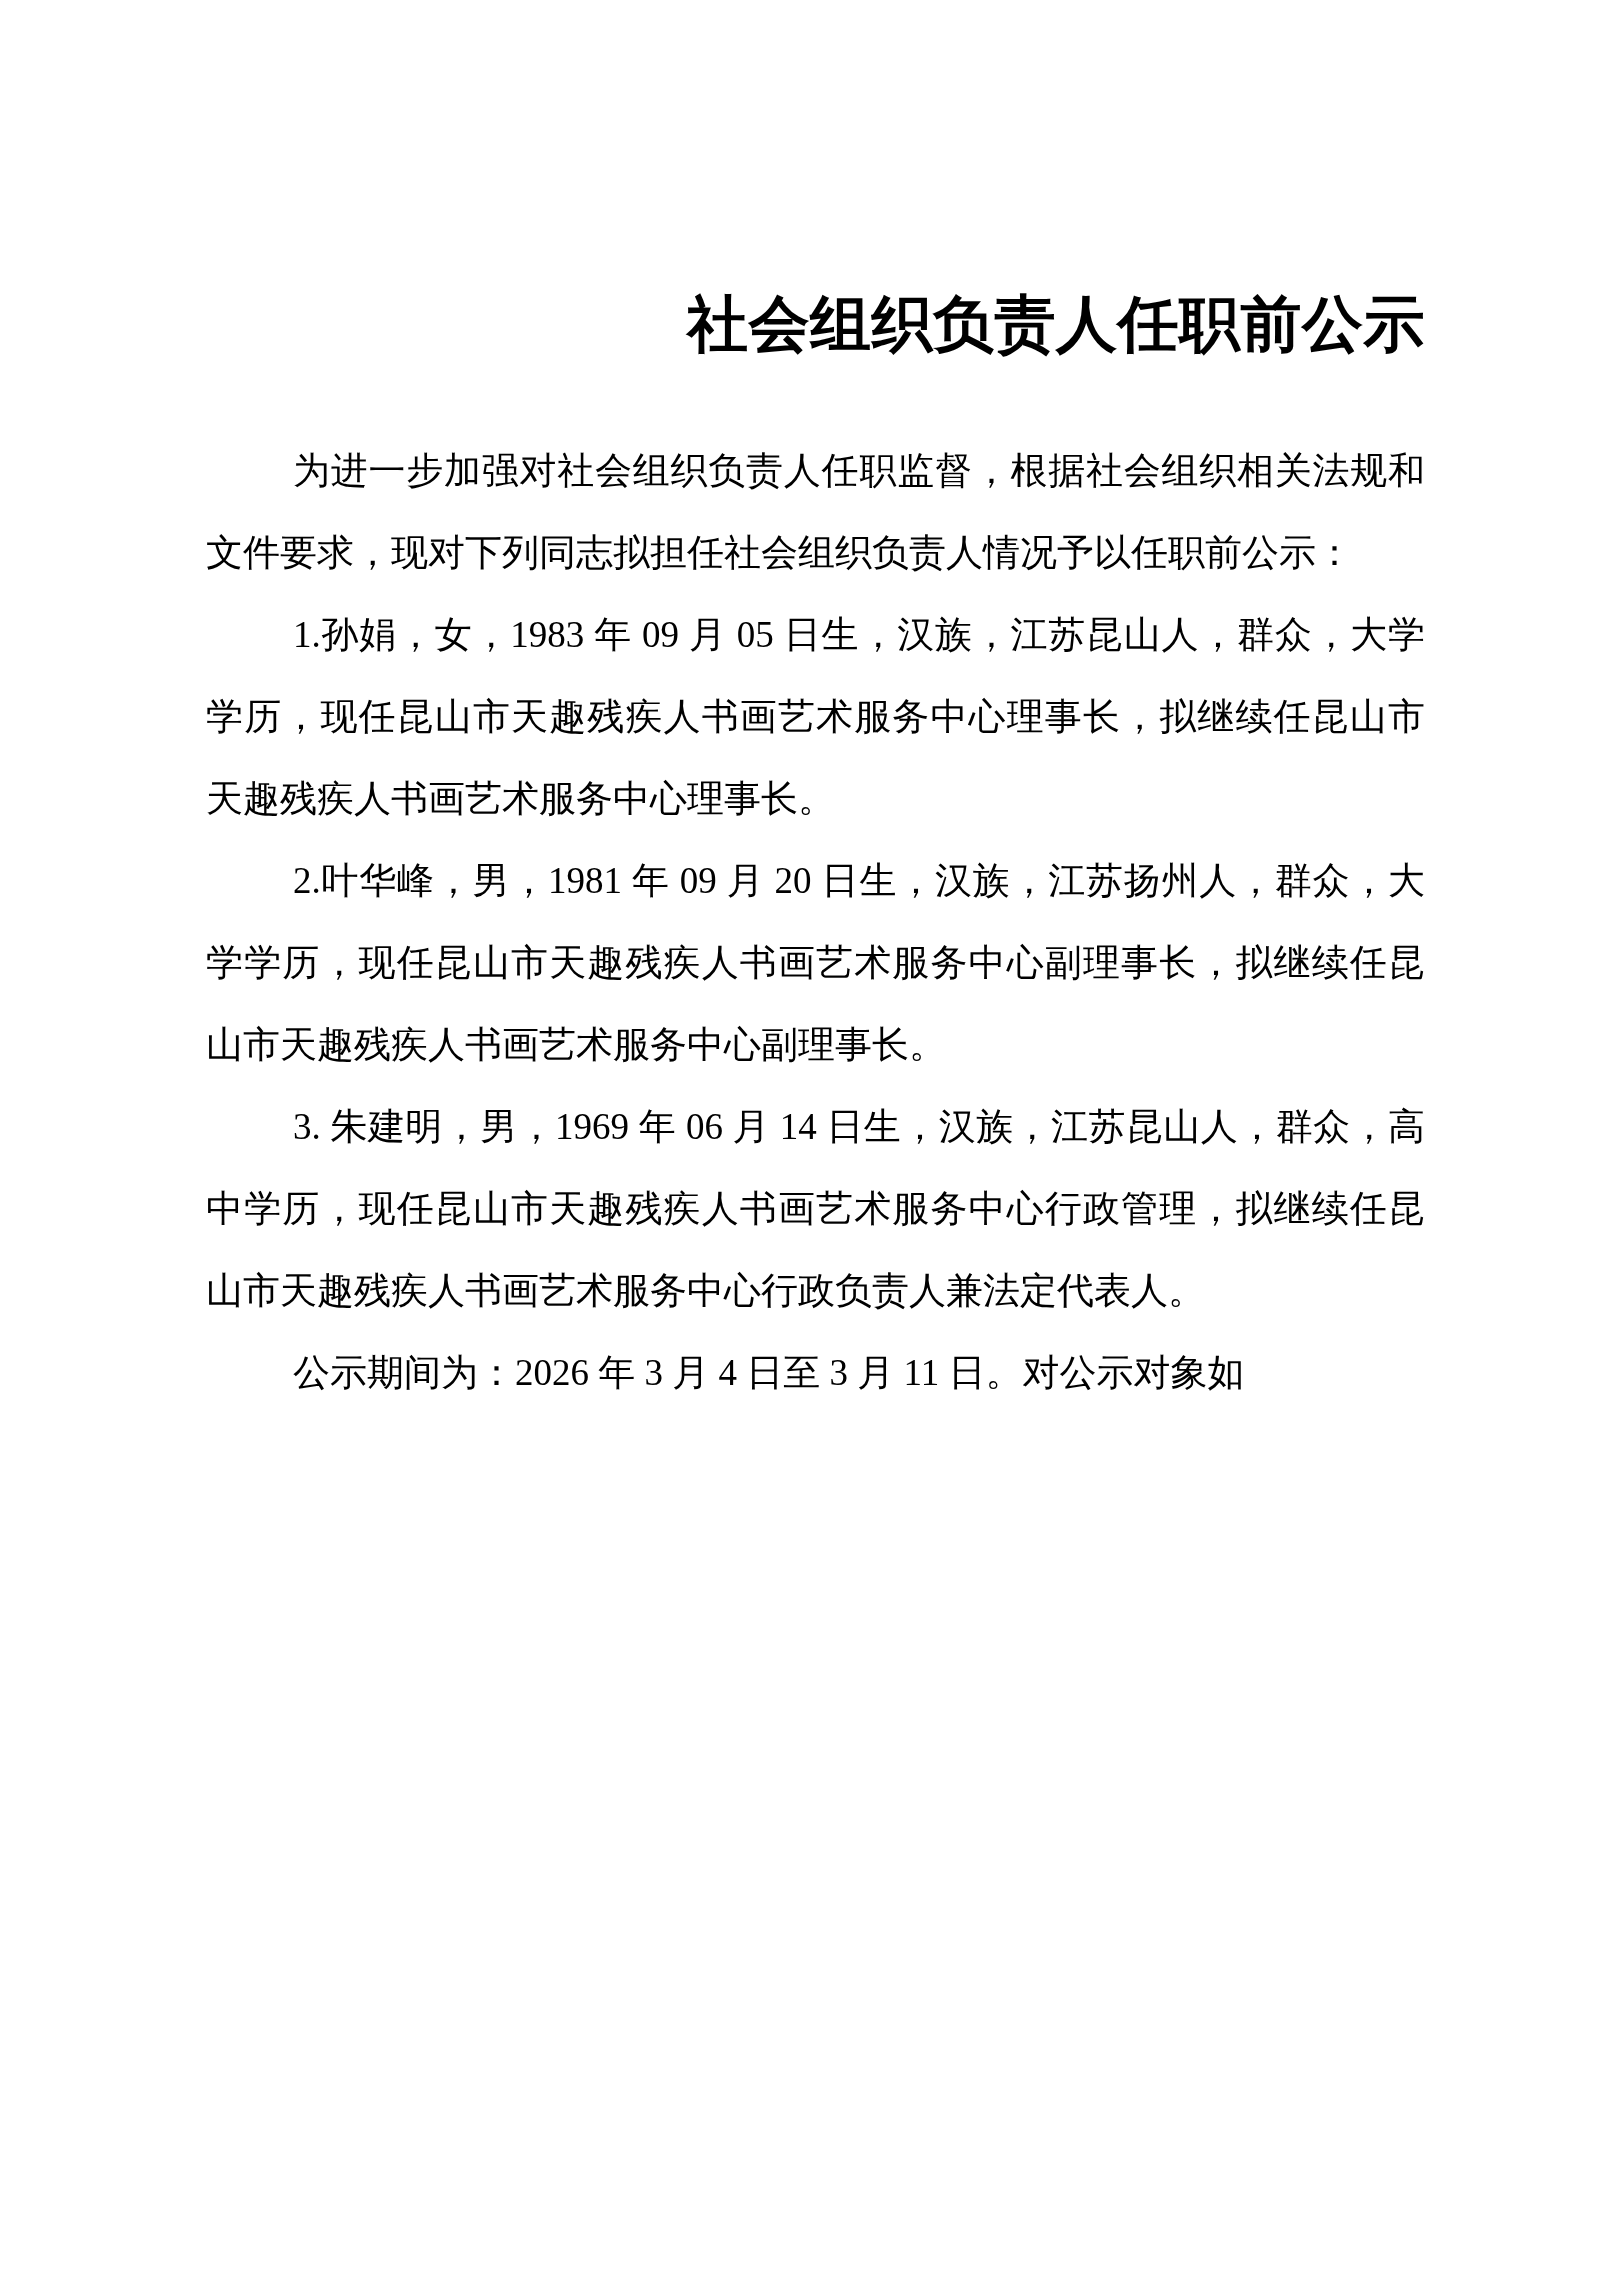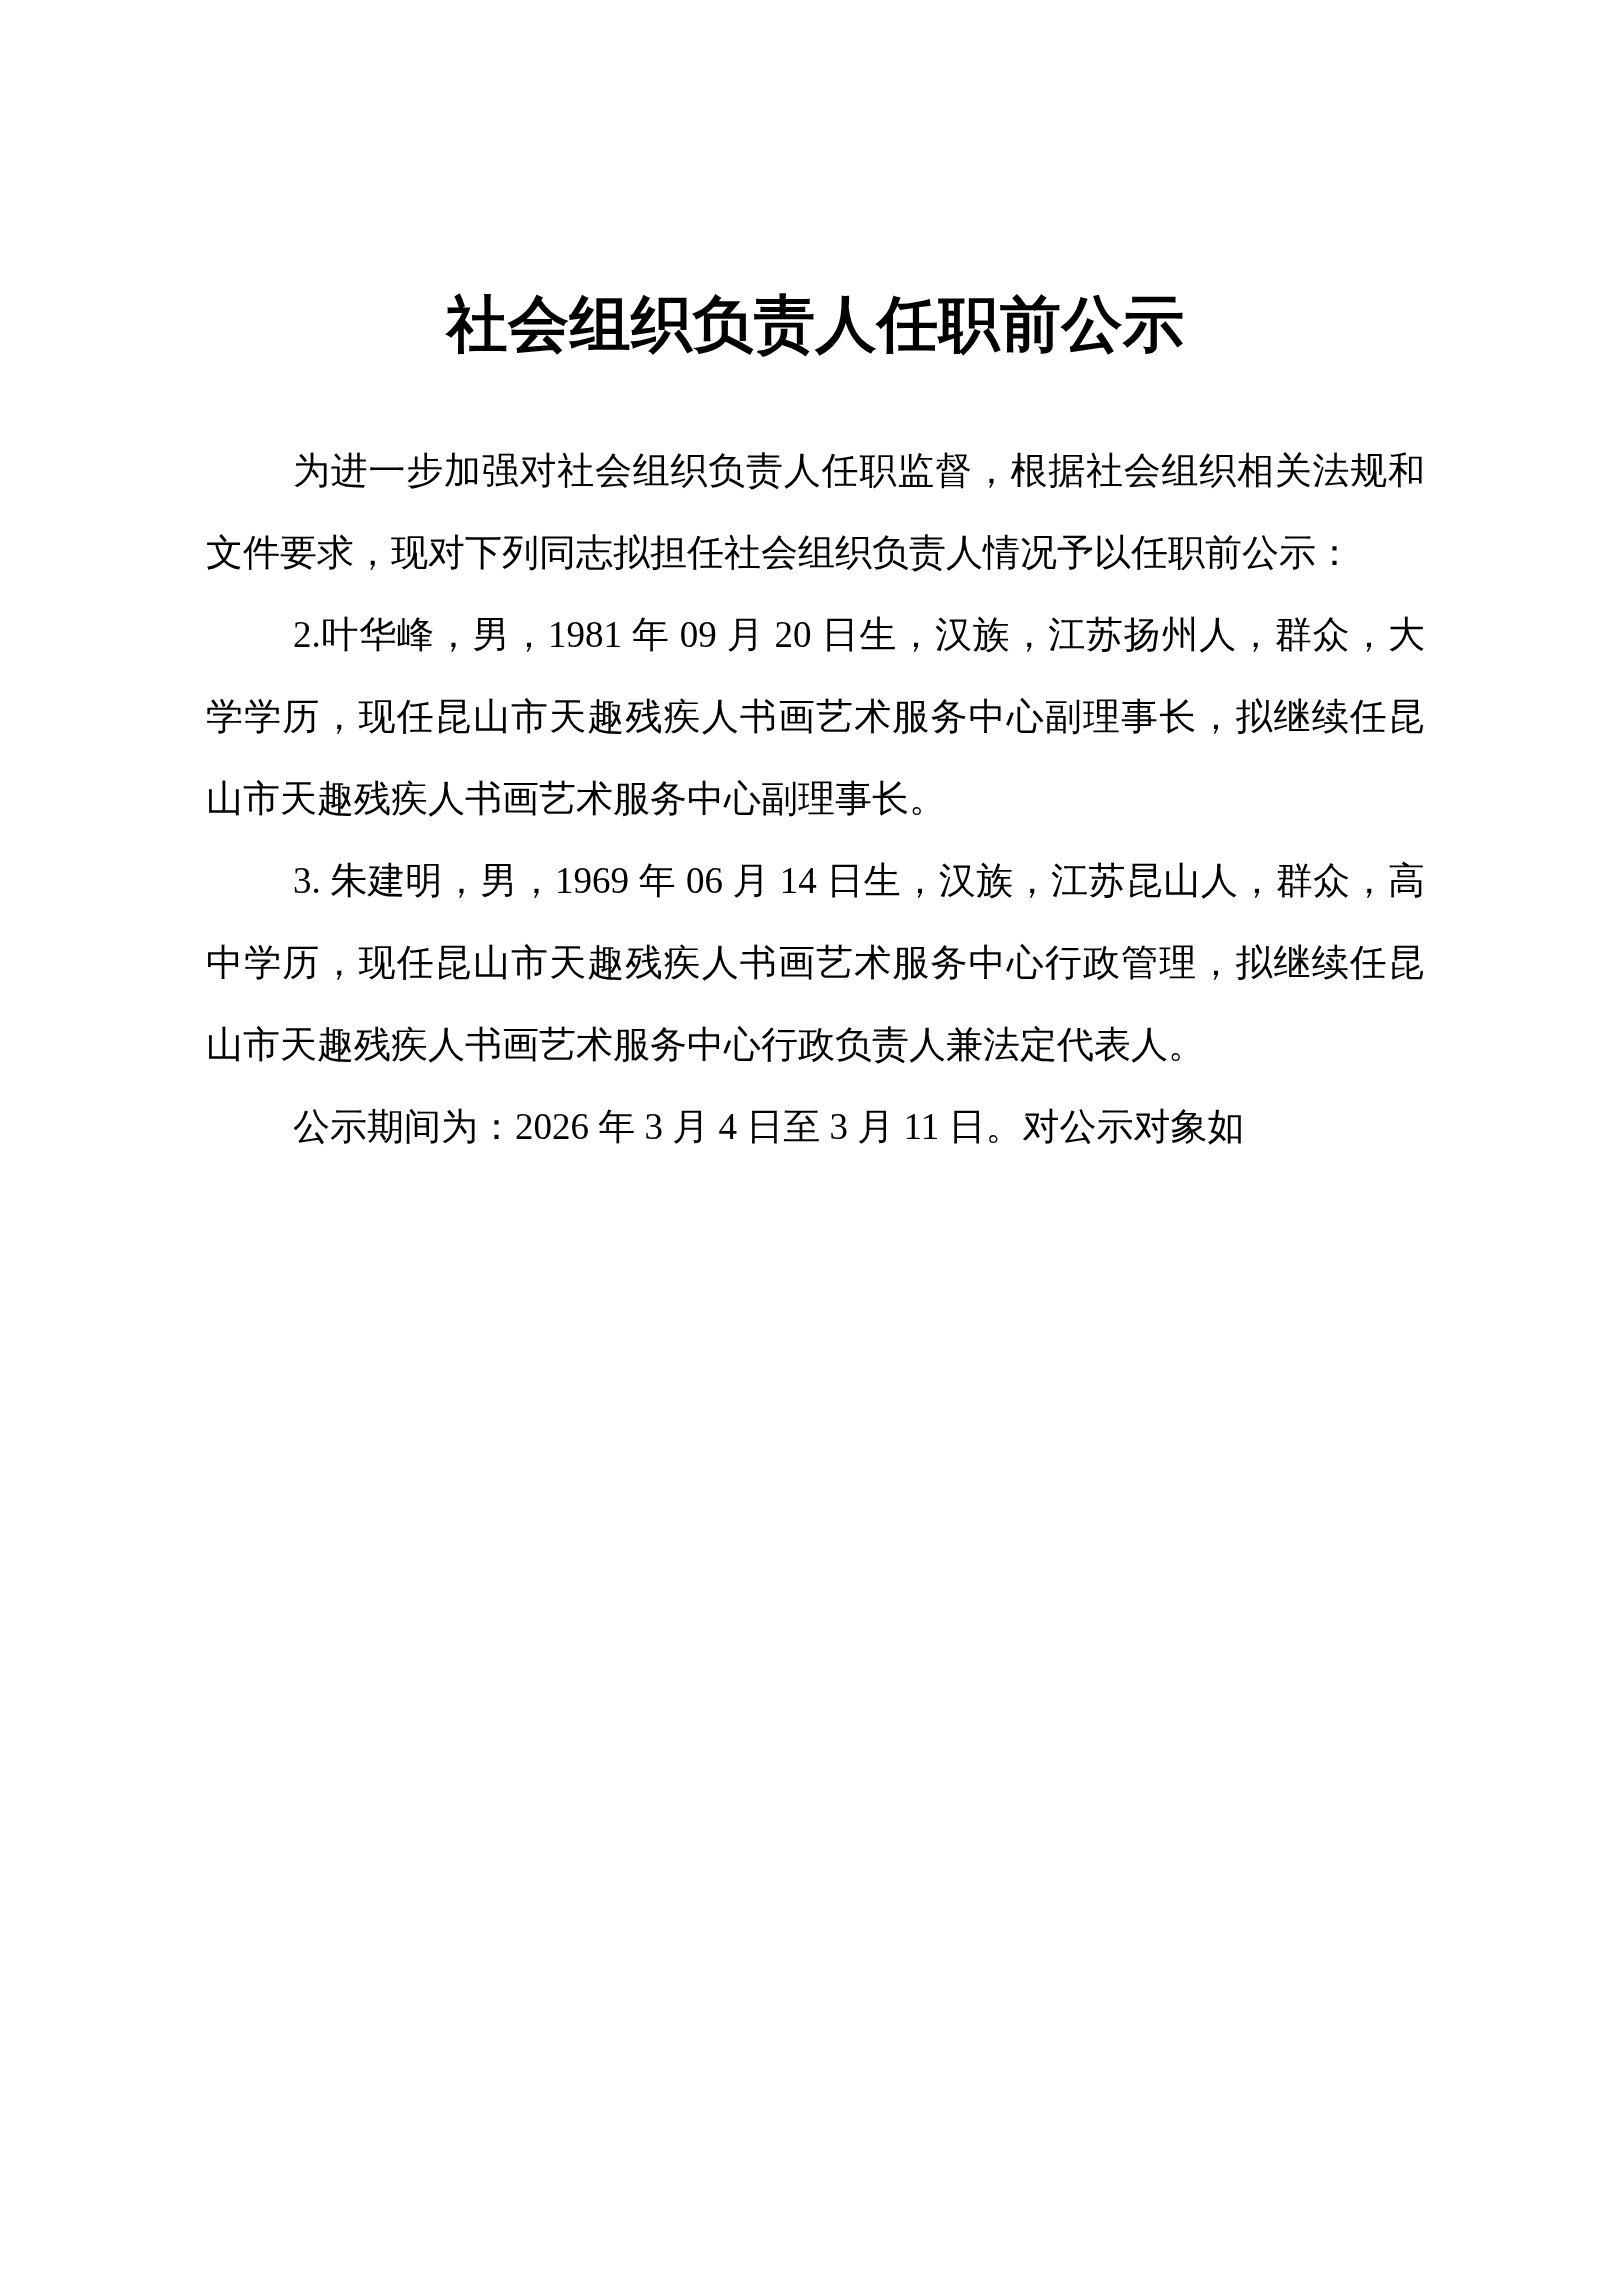--- a/index.html
+++ b/index.html
@@ -13,21 +13,21 @@
     height: 2295px;
     background: #ffffff;
     color: #000000;
     box-sizing: border-box;
     padding: 280px 198px 0 206px;
     font-family: "Liberation Serif", "DejaVu Serif", serif;
     overflow: hidden;
   }
   .doc-title {
     margin: 0 0 60px 0;
-    text-align: center;
+    text-align: right;
     font-size: 61px;
     line-height: 90px;
     font-weight: 700;
     letter-spacing: 0.5px;
     white-space: nowrap;
   }
   .doc-body p {
     margin: 0;
     font-size: 37px;
     line-height: 82px;
@@ -38,18 +38,19 @@
   }
 </style>
 </head>
 <body>
 
 <div class="page">
   <h1 class="doc-title">社会组织负责人任职前公示</h1>
 
   <div class="doc-body">
     <p>为进一步加强对社会组织负责人任职监督，根据社会组织相关法规和文件要求，现对下列同志拟担任社会组织负责人情况予以任职前公示：</p>
+    <p>1.孙娟，女，1983 年 09 月 05 日生，汉族，江苏昆山人，群众，大学学历，现任昆山市天趣残疾人书画艺术服务中心理事长，拟继续任昆山市天趣残疾人书画艺术服务中心理事长。</p>
     <p>2.叶华峰，男，1981 年 09 月 20 日生，汉族，江苏扬州人，群众，大学学历，现任昆山市天趣残疾人书画艺术服务中心副理事长，拟继续任昆山市天趣残疾人书画艺术服务中心副理事长。</p>
     <p>3. 朱建明，男，1969 年 06 月 14 日生，汉族，江苏昆山人，群众，高中学历，现任昆山市天趣残疾人书画艺术服务中心行政管理，拟继续任昆山市天趣残疾人书画艺术服务中心行政负责人兼法定代表人。</p>
     <p>公示期间为：2026 年 3 月 4 日至 3 月 11 日。对公示对象如</p>
   </div>
 </div>
 
 
 </body></html>

